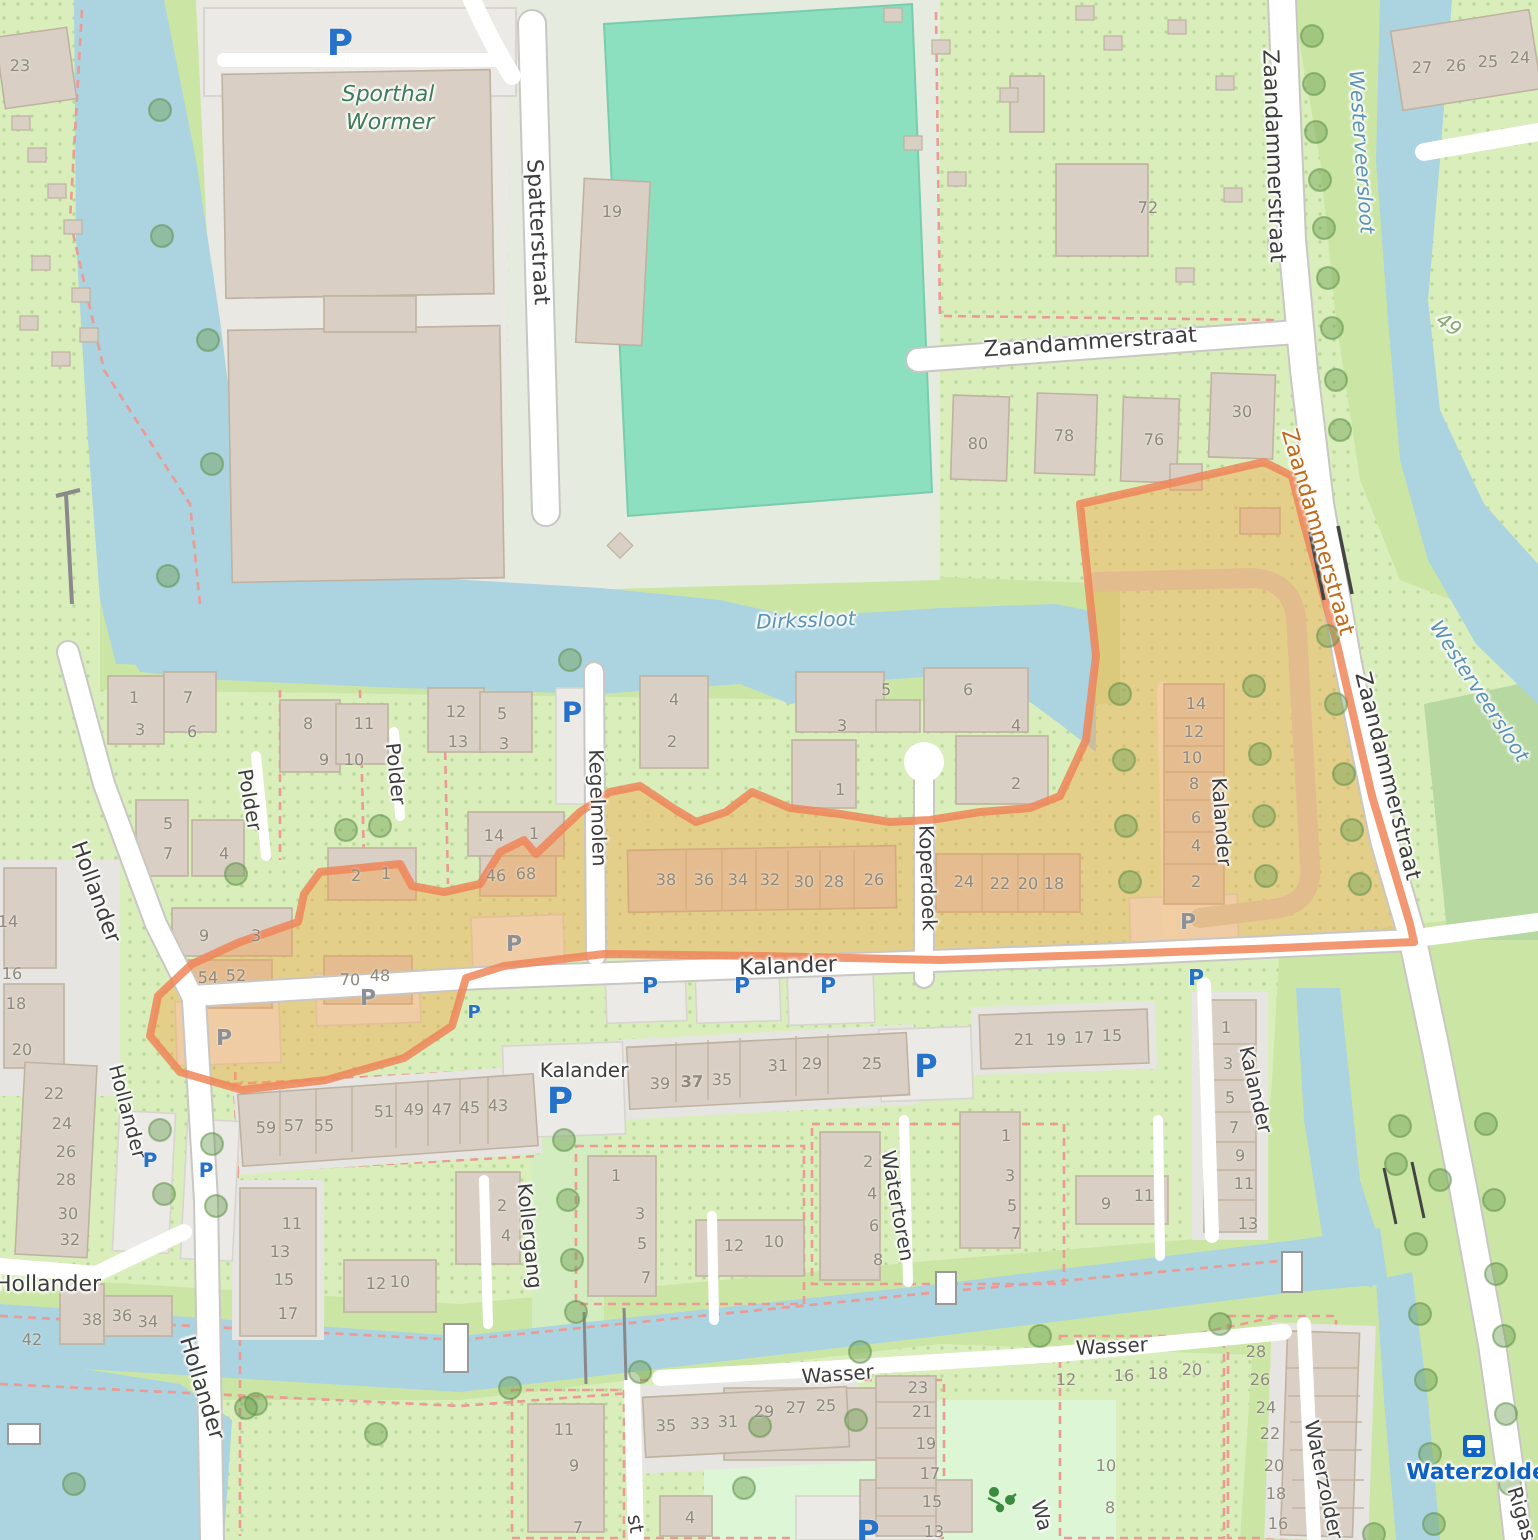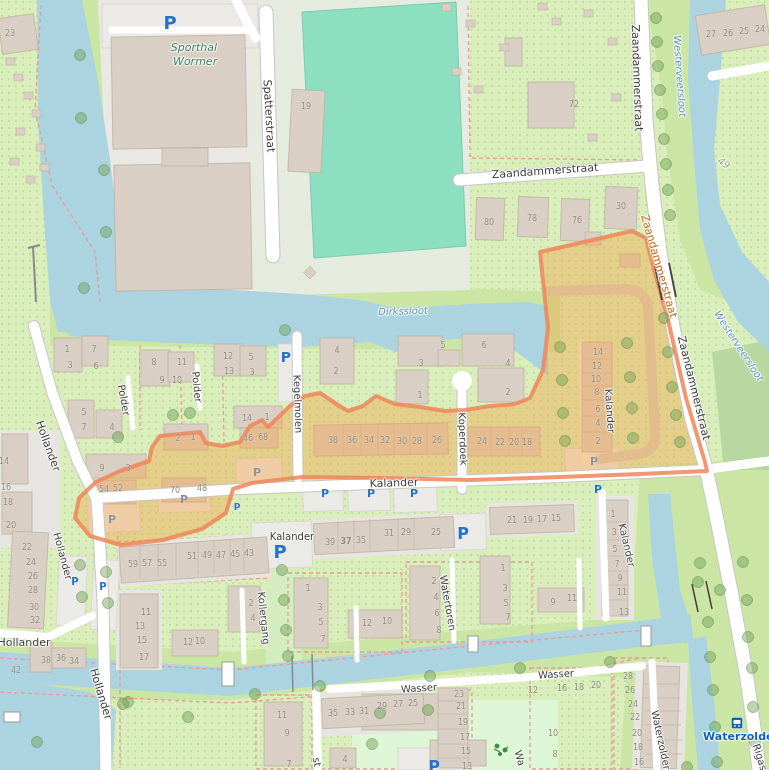--- a/index.html
+++ b/index.html
@@ -416,21 +416,21 @@
       <div class="hn" style="left: 112px; top: 427px; font-size: 8px; transform: translate(-50%, -50%) rotate(0deg);">4</div>
       <div class="hn" style="left: 247px; top: 418px; font-size: 8px; transform: translate(-50%, -50%) rotate(0deg);">14</div>
       <div class="hn" style="left: 267px; top: 417px; font-size: 8px; transform: translate(-50%, -50%) rotate(0deg);">1</div>
       <div class="hn" style="left: 178px; top: 438px; font-size: 8px; transform: translate(-50%, -50%) rotate(0deg);">2</div>
       <div class="hn" style="left: 193px; top: 437px; font-size: 8px; transform: translate(-50%, -50%) rotate(0deg);">1</div>
       <div class="hn" style="left: 248px; top: 438px; font-size: 8px; transform: translate(-50%, -50%) rotate(0deg);">46</div>
       <div class="hn" style="left: 263px; top: 437px; font-size: 8px; transform: translate(-50%, -50%) rotate(0deg);">68</div>
       <div class="hn" style="left: 102px; top: 468px; font-size: 8px; transform: translate(-50%, -50%) rotate(0deg);">9</div>
       <div class="hn" style="left: 128px; top: 468px; font-size: 8px; transform: translate(-50%, -50%) rotate(0deg);">3</div>
       <div class="hn" style="left: 175px; top: 490px; font-size: 8px; transform: translate(-50%, -50%) rotate(0deg);">70</div>
-      <div class="hn" style="left: 202px; top: 488px; font-size: 8px; transform: translate(-50%, -50%) rotate(0deg);">48</div>
+      <div class="hn" style="left: 190px; top: 488px; font-size: 8px; transform: translate(-50%, -50%) rotate(0deg);">48</div>
       <div class="hn" style="left: 104px; top: 489px; font-size: 8px; transform: translate(-50%, -50%) rotate(0deg);">54</div>
       <div class="hn" style="left: 118px; top: 488px; font-size: 8px; transform: translate(-50%, -50%) rotate(0deg);">52</div>
       <div class="hn" style="left: 443px; top: 345px; font-size: 8px; transform: translate(-50%, -50%) rotate(0deg);">5</div>
       <div class="hn" style="left: 484px; top: 345px; font-size: 8px; transform: translate(-50%, -50%) rotate(0deg);">6</div>
       <div class="hn" style="left: 421px; top: 363px; font-size: 8px; transform: translate(-50%, -50%) rotate(0deg);">3</div>
       <div class="hn" style="left: 508px; top: 363px; font-size: 8px; transform: translate(-50%, -50%) rotate(0deg);">4</div>
       <div class="hn" style="left: 420px; top: 395px; font-size: 8px; transform: translate(-50%, -50%) rotate(0deg);">1</div>
       <div class="hn" style="left: 508px; top: 392px; font-size: 8px; transform: translate(-50%, -50%) rotate(0deg);">2</div>
       <div class="hn" style="left: 333px; top: 440px; font-size: 8px; transform: translate(-50%, -50%) rotate(0deg);">38</div>
       <div class="hn" style="left: 352px; top: 440px; font-size: 8px; transform: translate(-50%, -50%) rotate(0deg);">36</div>

